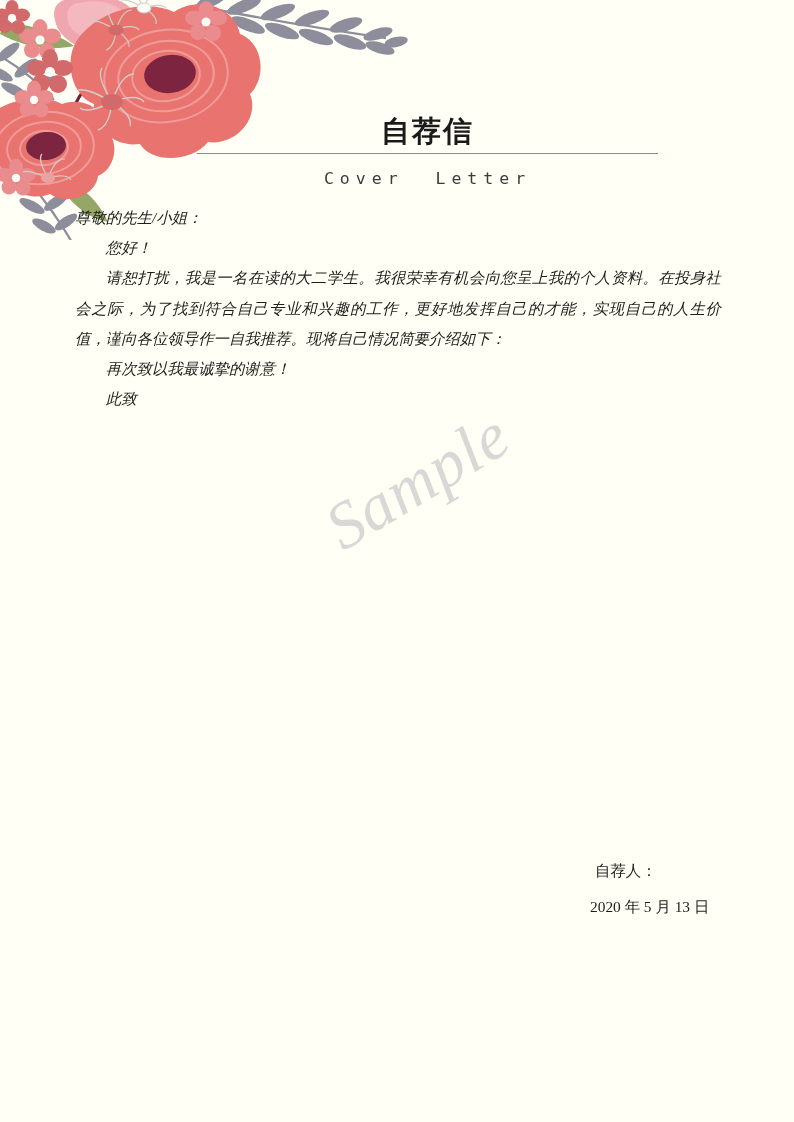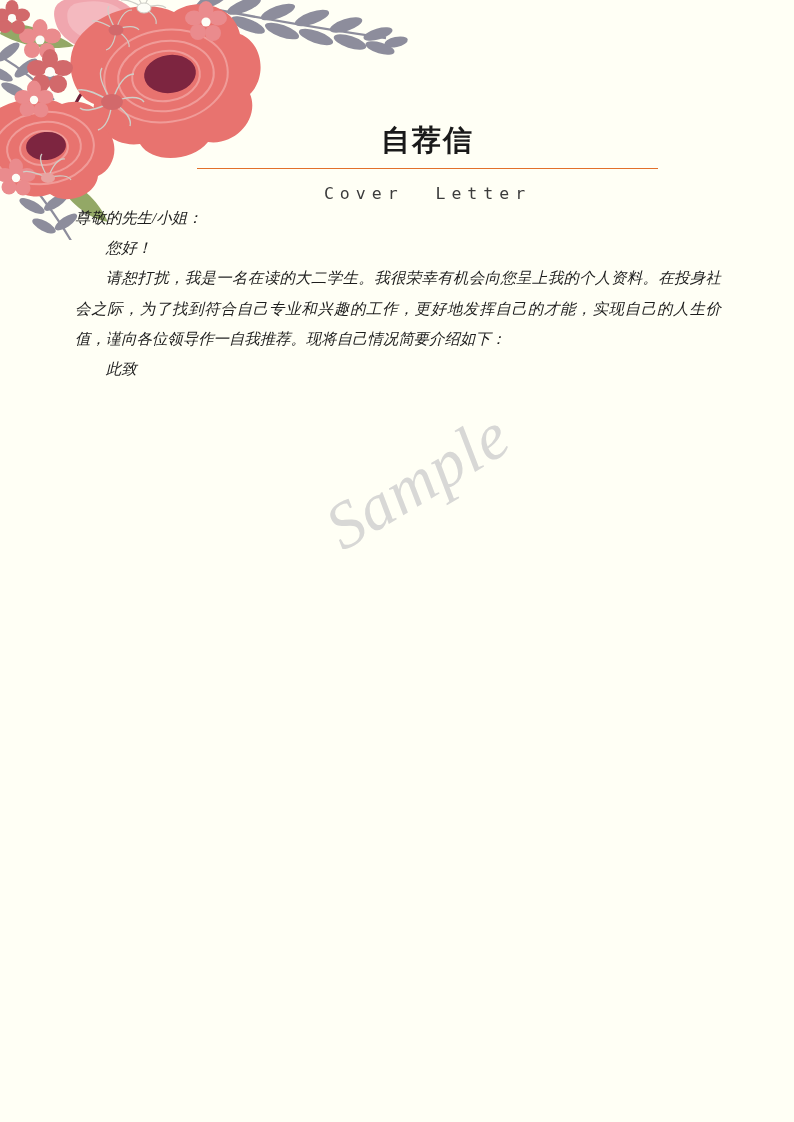--- a/index.html
+++ b/index.html
@@ -34,21 +34,21 @@
     width: 461px;
     text-align: center;
   }
   .title-cn {
     font-family: "DejaVu Sans", "Liberation Sans", sans-serif;
     font-weight: bold;
     font-size: 29px;
     letter-spacing: 2px;
     color: #1a1a1a;
     line-height: 38px;
-    margin: 9px;
+    margin: 0;
   }
   .title-rule {
     height: 0;
     border-top: 1.6px solid #e2702a;
     margin-top: 3px;
     width: 461px;
   }
   .title-en {
     font-family: "DejaVu Sans Mono", "Liberation Mono", monospace;
     font-size: 16.5px;
@@ -313,17 +313,22 @@
   <div class="header">
     <div class="title-cn">自荐信</div>
     <div class="title-rule"></div>
     <div class="title-en">Cover  Letter</div>
   </div>
 
   <div class="body-text">
     <p class="p-flush">尊敬的先生/小姐：</p>
     <p class="p-indent">您好！</p>
     <p class="p-indent">请恕打扰，我是一名在读的大二学生。我很荣幸有机会向您呈上我的个人资料。在投身社会之际，为了找到符合自己专业和兴趣的工作，更好地发挥自己的才能，实现自己的人生价值，谨向各位领导作一自我推荐。现将自己情况简要介绍如下：</p>
+    <p class="p-indent">再次致以我最诚挚的谢意！</p>
     <p class="p-indent">此致</p>
   </div>
 
+  <div class="signature">
+    <div class="sig-line">自荐人：</div>
+    <div class="sig-line date">2020 年 5 月 13 日</div>
+  </div>
 
 </div>
 
 </body></html>

